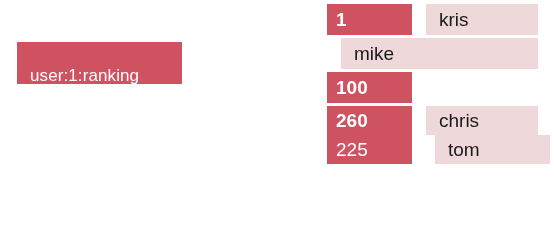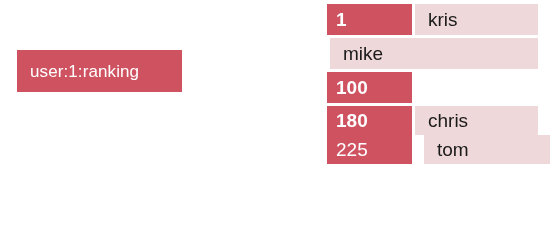--- a/index.html
+++ b/index.html
@@ -13,26 +13,26 @@
     position: relative;
     overflow: hidden;
     font-family: "Liberation Sans", sans-serif;
     -webkit-font-smoothing: antialiased;
   }
 
   
   #key-label {
     position: absolute;
     left: 17px;
-    top: 50px;
+    top: 42px;
     width: 165px;
     height: 42px;
     background: #cf5261;
     display: flex;
-    align-items: center;
+    align-items: flex-end;
     box-sizing: border-box;
     padding-left: 13px;
   }
   #key-label .key-text {
     color: #ffffff;
     font-size: 17px;
     line-height: 1;
     letter-spacing: 0.1px;
     white-space: nowrap;
   }
@@ -73,21 +73,21 @@
   }
   .name-cell {
     flex: 1 1 auto;
     background: #efd8da;
     color: #1a1a1a;
     font-size: 19px;
     display: flex;
     align-items: center;
     box-sizing: border-box;
     padding-left: 13px;
-    margin-left: 3px;
+    margin-left: 14px;
   }
   
   .zset-row.light .score-cell {
     font-weight: normal;
   }
   .zset-row.wide .name-cell {
     margin-right: -12px;
   }
 </style>
 </head>
@@ -106,21 +106,21 @@
 
   <div class="zset-row">
     <div class="name-cell">mike</div>
   </div>
 
   <div class="zset-row">
     <div class="score-cell">100</div>
   </div>
 
   <div class="zset-row row-merged-top">
-    <div class="score-cell">180</div>
+    <div class="score-cell">260</div>
     <div class="name-cell">chris</div>
   </div>
 
   <div class="zset-row row-merged-bottom light wide">
     <div class="score-cell">225</div>
     <div class="name-cell">tom</div>
   </div>
 
 </div>
 

